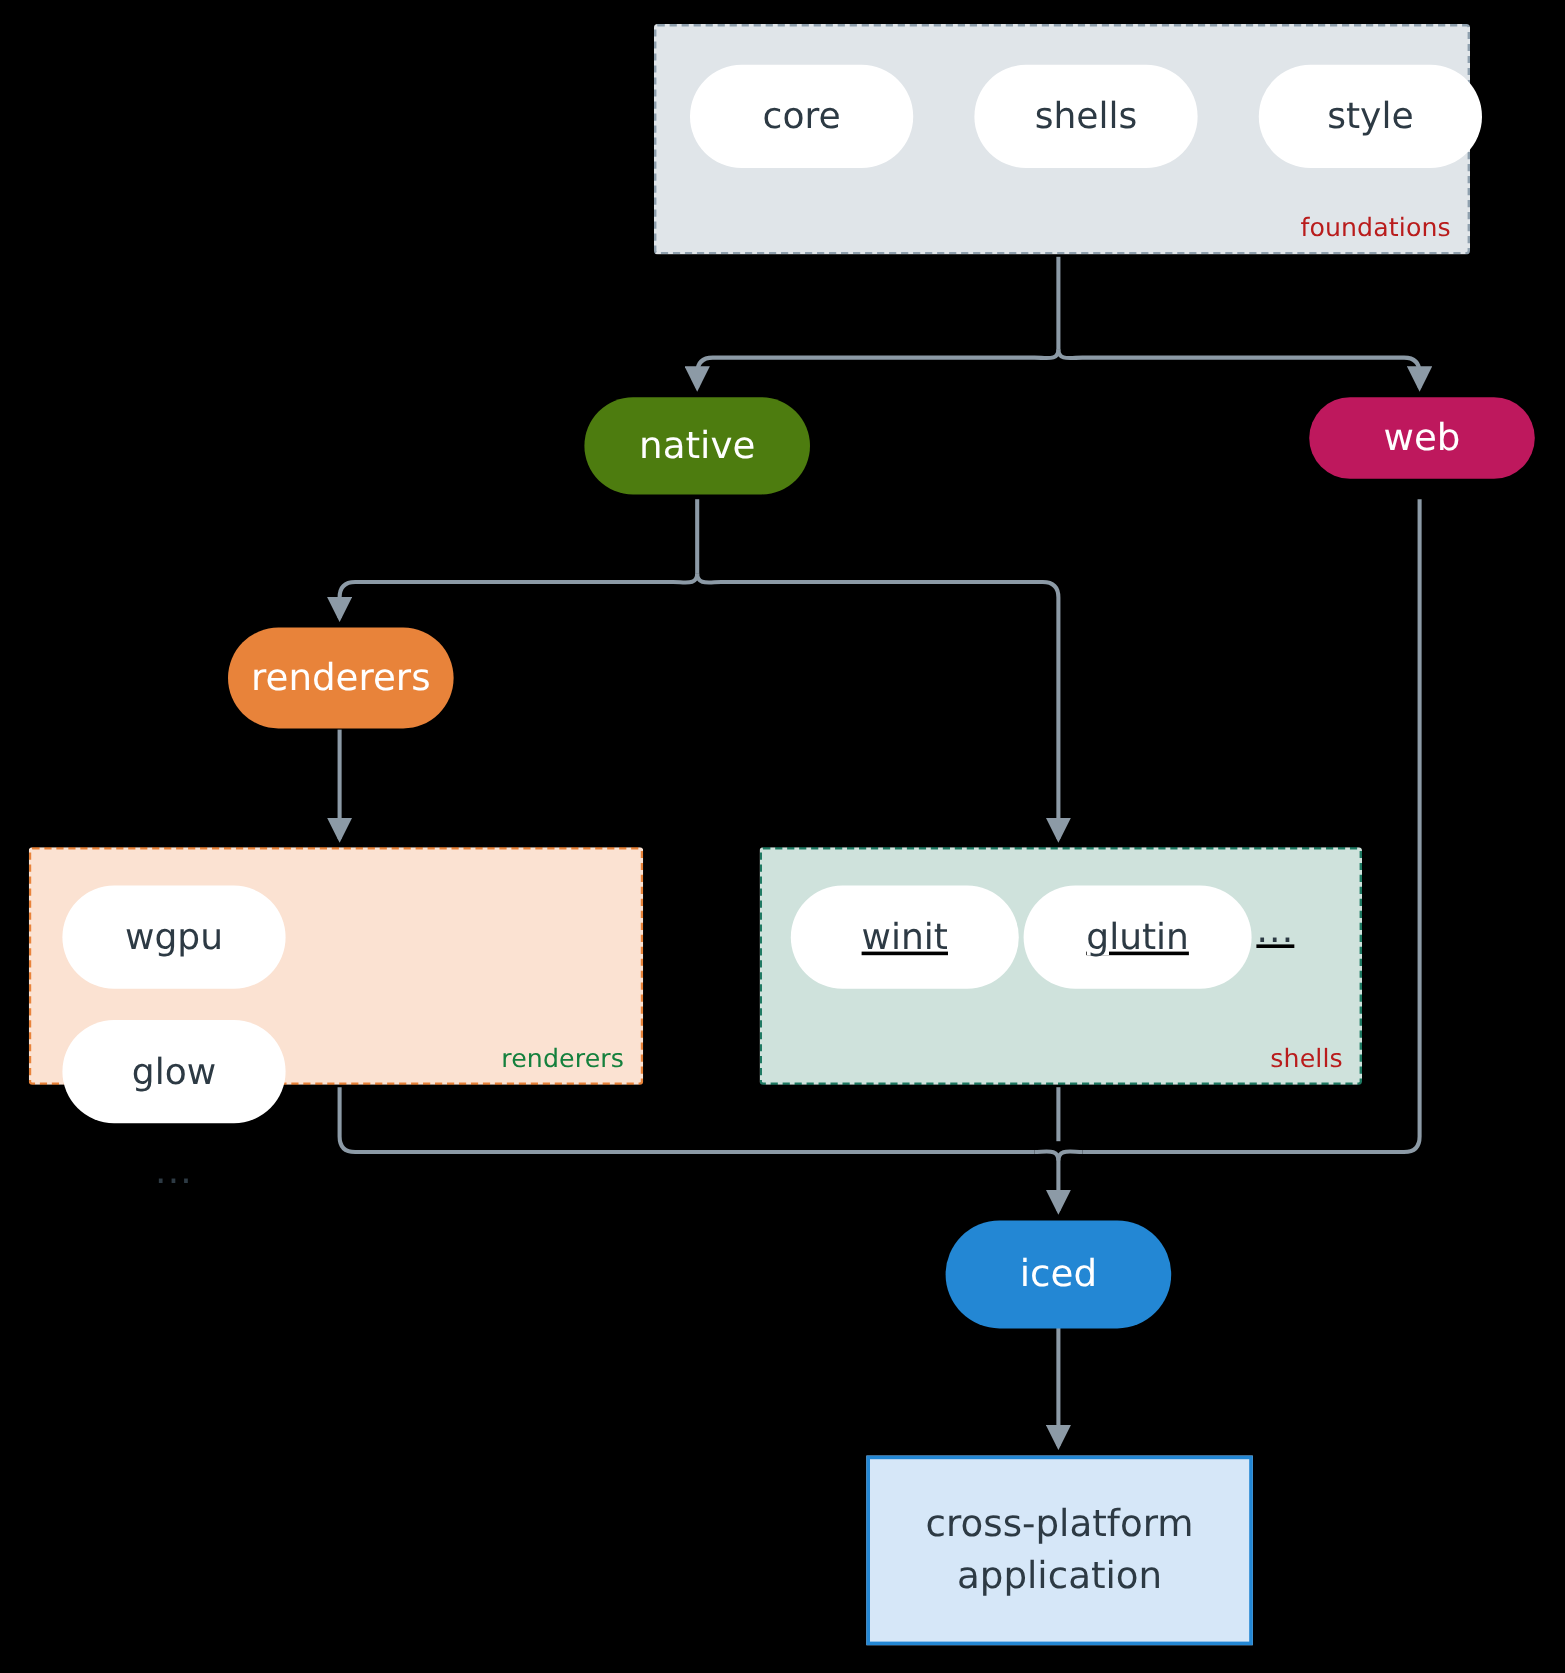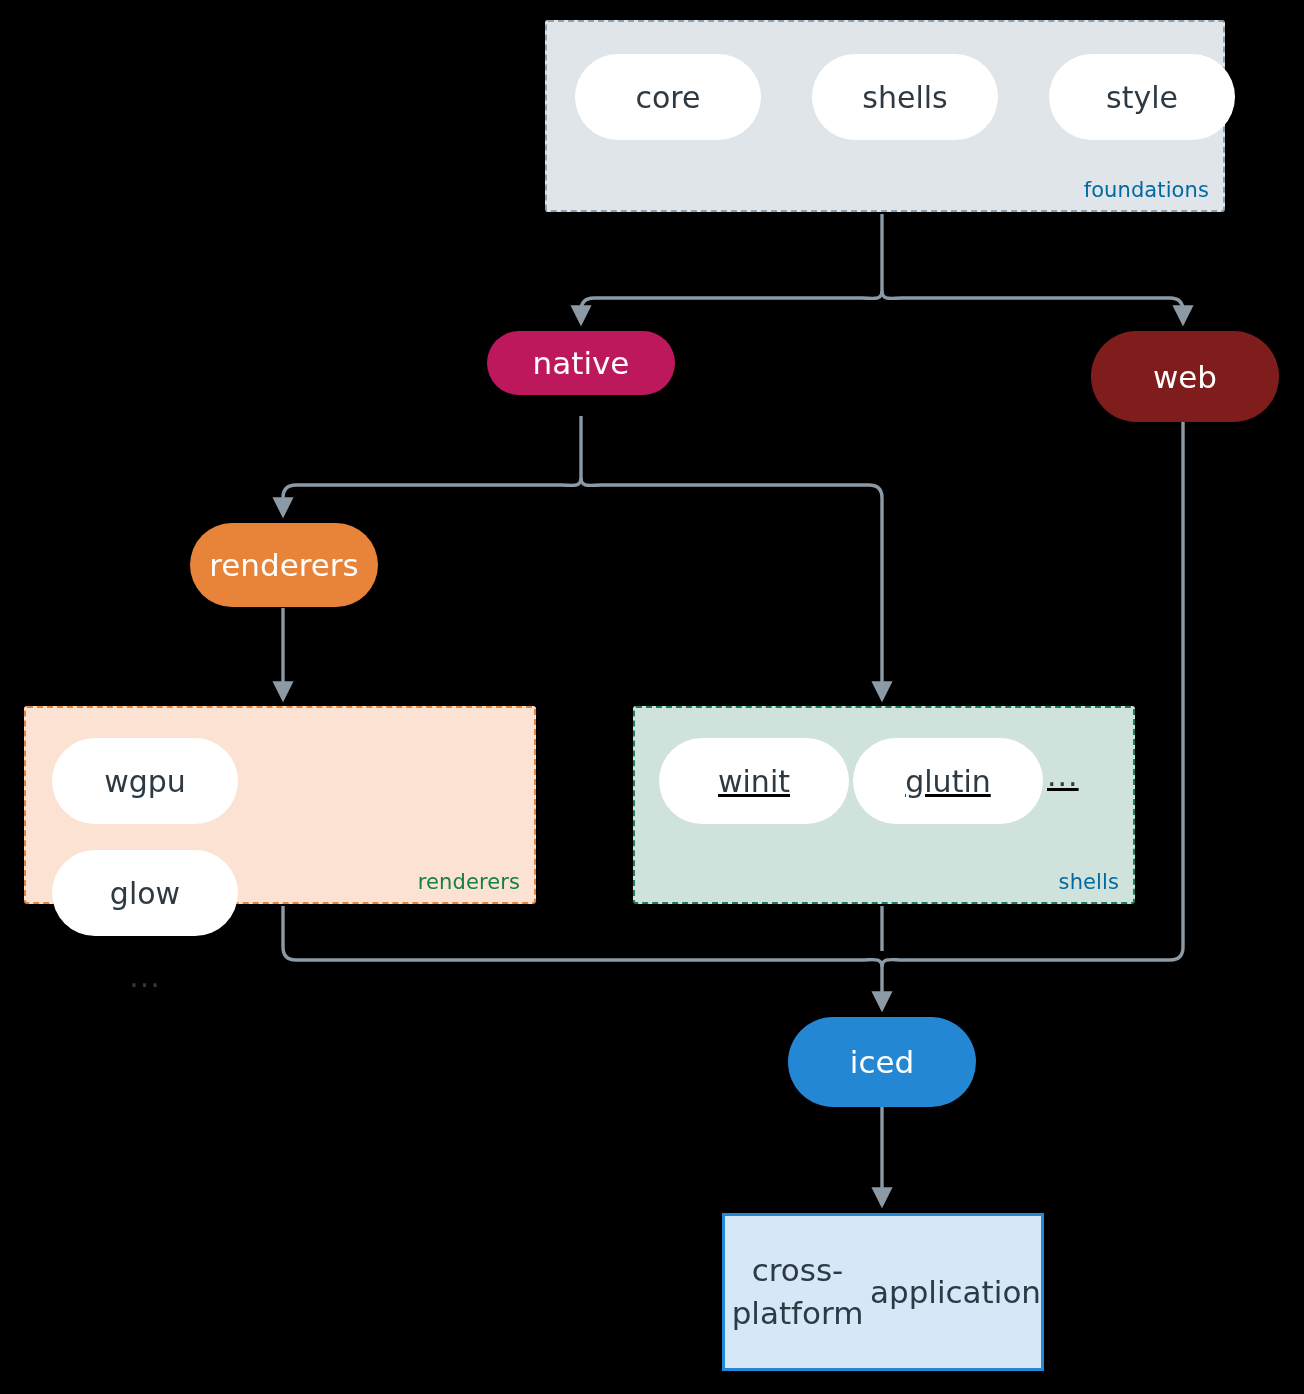--- a/index.html
+++ b/index.html
@@ -36,21 +36,21 @@
     top: 0;
     display: flex;
     align-items: center;
     gap: 51px;
   }
   .group-label {
     position: absolute;
     right: 14px;
     bottom: 8px;
     font-size: 21px;
-    color: #0369a1;
+    color: #b91c1c;
     letter-spacing: .1px;
     white-space: nowrap;
   }
 
   .chip {
     background: #ffffff;
     border-radius: 56px;
     display: flex;
     align-items: center;
     justify-content: center;
@@ -114,27 +114,27 @@
     align-items: center;
     justify-content: center;
     border-radius: 60px;
     color: #ffffff;
     font-size: 31px;
     white-space: nowrap;
     box-sizing: border-box;
   }
   #n-native {
     left: 487px; top: 331px;
-    width: 188px; height: 64px;
-    background: #be185d;
+    width: 188px; height: 81px;
+    background: #4d7c0f;
   }
   #n-web {
     left: 1091px; top: 331px;
-    width: 188px; height: 91px;
-    background: #7f1d1d;
+    width: 188px; height: 68px;
+    background: #be185d;
   }
   #n-graphics {
     left: 190px; top: 523px;
     width: 188px; height: 84px;
     background: #e8833a;
   }
   #n-iced {
     left: 788px; top: 1017px;
     width: 188px; height: 90px;
     background: #2387d4;
@@ -142,21 +142,21 @@
 
   
   #n-app {
     position: absolute;
     left: 722px; top: 1213px;
     width: 322px; height: 158px;
     background: #d6e7f8;
     border: 3px solid #2387d4;
     box-sizing: border-box;
     display: flex;
-    flex-direction: row;
+    flex-direction: column;
     align-items: center;
     justify-content: center;
     color: #2d3a44;
     font-size: 31px;
     line-height: 1.38;
     text-align: center;
   }
 </style>
 </head>
 <body>

